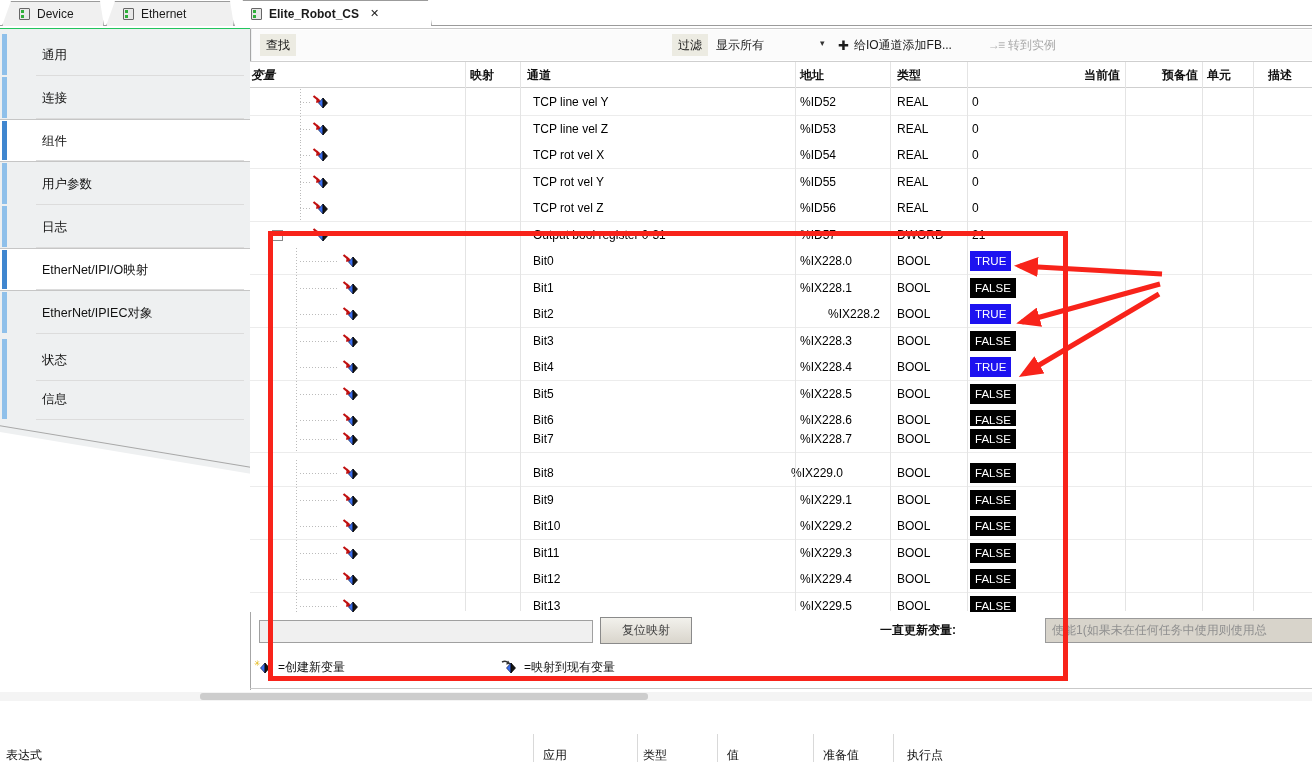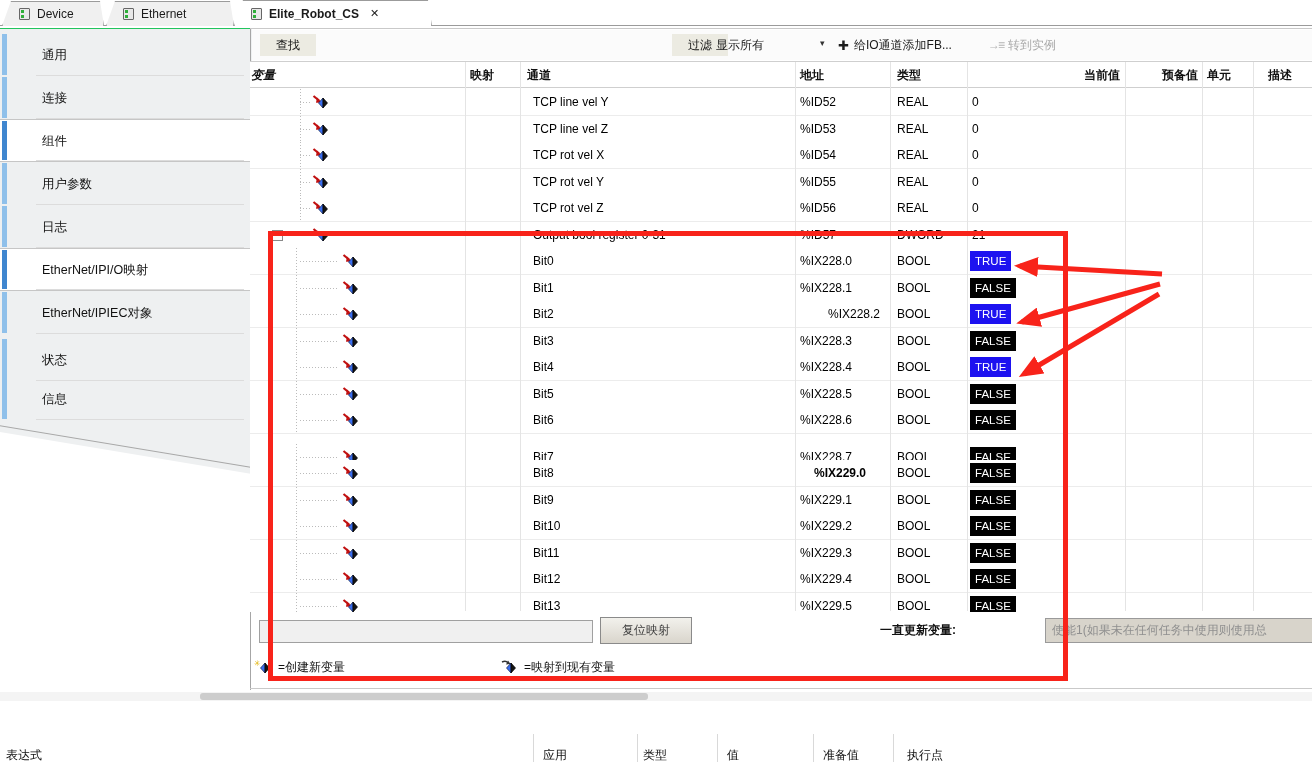--- a/index.html
+++ b/index.html
@@ -36,21 +36,21 @@
   .side-item .strip { position:absolute; left:2px; top:1px; bottom:1px; width:5px; background:#8fc0ea; }
   .side-item .lbl { position:absolute; left:42px; top:50%; transform:translateY(-50%); font-size:12.5px; color:#111; white-space:nowrap; }
   .side-item .sep { position:absolute; left:36px; right:6px; bottom:0; height:1px; background:#dcdcdc; }
   .side-item.selected { background:#ffffff; border-top:1px solid #c6c6c6; border-bottom:1px solid #c6c6c6; }
   .side-item.selected .strip { background:#3f86cf; }
   .content-left-border { position:absolute; left:250px; top:28px; width:1px; height:662px; background:#a6a6a6; }
   .content-top-border { position:absolute; left:250px; top:28px; width:1062px; height:1px; background:#c9c9c9; }
   .content-bottom-border { position:absolute; left:250px; top:688px; width:1062px; height:1px; background:#c9c9c9; }
   
   .toolbar { position:absolute; left:252px; top:30px; width:1060px; height:30px; background:#fbfbfb; }
-  .tool-label { position:absolute; top:4px; height:22px; background:#ecebe2; display:flex; align-items:center; padding:0 16px; color:#111; }
+  .tool-label { position:absolute; top:4px; height:22px; background:#ecebe2; display:flex; align-items:center; padding:0 6px; color:#111; }
   .find-input { position:absolute; left:300px; top:5px; width:360px; height:20px; border:none; background:transparent; outline:none; font:inherit; }
   .filter-value { position:absolute; left:716px; top:4px; height:22px; display:flex; align-items:center; cursor:pointer; }
   .combo-arrow { position:absolute; left:818px; top:8px; font-size:9px; color:#333; cursor:pointer; }
   .tb-btn { position:absolute; top:4px; height:22px; display:flex; align-items:center; gap:5px; cursor:pointer; white-space:nowrap; }
   .tb-btn .plus { color:#1c1c1c; font-weight:bold; font-size:13px; }
   .tb-btn.disabled { color:#a8a8a8; cursor:default; }
   .goto-ico { color:#b5b5b5; font-size:12px; letter-spacing:-2px; }
   
   .io-table { position:absolute; left:250px; top:61px; width:1062px; height:551px; background:#fff; overflow:hidden; }
   .io-header { position:absolute; left:0; top:0; width:1062px; height:27px; border-top:1px solid #cfcfcf; border-bottom:1px solid #cfcfcf; background:#fff; }
@@ -413,21 +413,21 @@
       <polygon points="5,3.5 10,8.5 4,8.8" fill="#c01010"></polygon>
       <polygon points="11,4 6.5,9 11,14" fill="#3b6ff0" stroke="#15224d" stroke-width="0.7"></polygon>
       <polygon points="11,4 15.5,9 11,14" fill="#141414" stroke="#000" stroke-width="0.7"></polygon>
     </svg>
   </span>
           <span class="cell" style="left: 283px;">Bit6</span>
           <span class="cell" style="left: 550px;">%IX228.6</span>
           <span class="cell" style="left: 647px;">BOOL</span>
           <span class="badge" style="background: rgb(0, 0, 0);">FALSE</span>
         </div>
-        <div class="io-row" style="top: 355px;">
+        <div class="io-row" style="top: 337px;">
           <span class="vdots" style="left: 46px;"></span>
           <span class="hdots" style="left: 50px; width: 38px;"></span>
           <span class="var-ico" style="left: 92px;">
     <svg width="18" height="16" viewBox="0 0 18 16">
       <line x1="1.5" y1="2" x2="7" y2="6.5" stroke="#c01010" stroke-width="2.2"></line>
       <polygon points="5,3.5 10,8.5 4,8.8" fill="#c01010"></polygon>
       <polygon points="11,4 6.5,9 11,14" fill="#3b6ff0" stroke="#15224d" stroke-width="0.7"></polygon>
       <polygon points="11,4 15.5,9 11,14" fill="#141414" stroke="#000" stroke-width="0.7"></polygon>
     </svg>
   </span>
@@ -441,21 +441,21 @@
           <span class="hdots" style="left: 50px; width: 38px;"></span>
           <span class="var-ico" style="left: 92px;">
     <svg width="18" height="16" viewBox="0 0 18 16">
       <line x1="1.5" y1="2" x2="7" y2="6.5" stroke="#c01010" stroke-width="2.2"></line>
       <polygon points="5,3.5 10,8.5 4,8.8" fill="#c01010"></polygon>
       <polygon points="11,4 6.5,9 11,14" fill="#3b6ff0" stroke="#15224d" stroke-width="0.7"></polygon>
       <polygon points="11,4 15.5,9 11,14" fill="#141414" stroke="#000" stroke-width="0.7"></polygon>
     </svg>
   </span>
           <span class="cell" style="left: 283px;">Bit8</span>
-          <span class="cell" style="left: 564px; font-weight: bold;">%IX229.0</span>
+          <span class="cell" style="left: 541px;">%IX229.0</span>
           <span class="cell" style="left: 647px;">BOOL</span>
           <span class="badge" style="background: rgb(0, 0, 0);">FALSE</span>
         </div>
         <div class="io-row" style="top: 397.5px;">
           <span class="vdots" style="left: 46px;"></span>
           <span class="hdots" style="left: 50px; width: 38px;"></span>
           <span class="var-ico" style="left: 92px;">
     <svg width="18" height="16" viewBox="0 0 18 16">
       <line x1="1.5" y1="2" x2="7" y2="6.5" stroke="#c01010" stroke-width="2.2"></line>
       <polygon points="5,3.5 10,8.5 4,8.8" fill="#c01010"></polygon>

